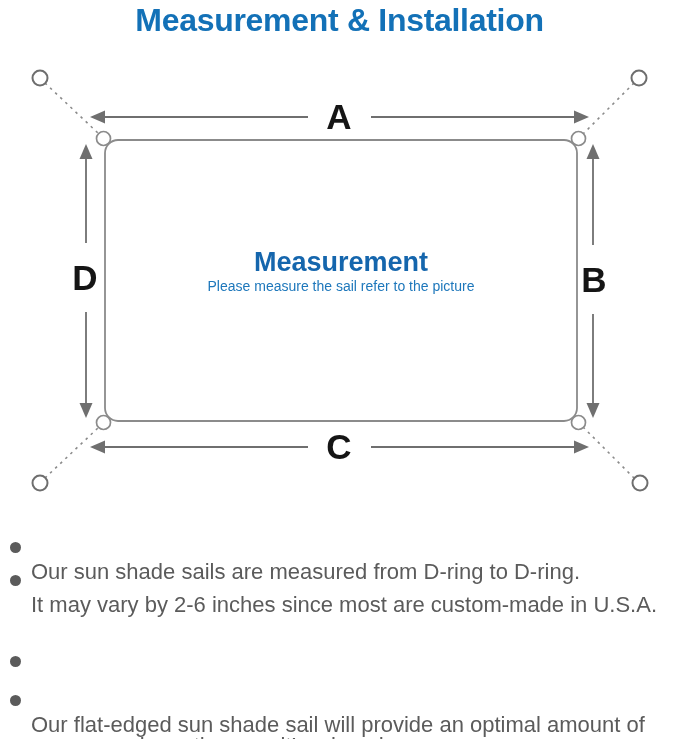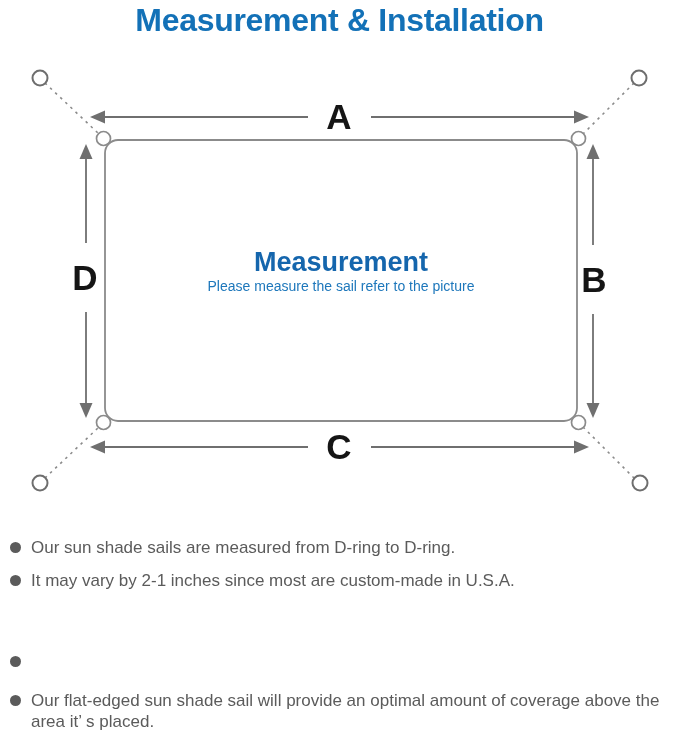--- a/index.html
+++ b/index.html
@@ -65,23 +65,24 @@
     align-items:flex-start;
   }
   .bullet{
     flex:0 0 11px;
     width:11px;height:11px;
     margin-top:5px;margin-right:10px;
     border-radius:50%;
     background:var(--text-gray);
   }
   .note-text{
-    font-size:17px;
+    font-size:22px;
     line-height:21px;
     color:var(--text-gray);
+    margin-top:24px;
   }
 </style>
 </head>
 <body>
 
 <div class="stage">
 
   <h1 class="page-title">Measurement &amp; Installation</h1>
 
   <svg class="diagram-svg" width="679" height="530" viewBox="0 0 679 530">
@@ -130,21 +131,21 @@
     <text class="ctitle" x="341" y="271">Measurement</text>
     <text class="csub" x="341" y="291">Please measure the sail refer to the picture</text>
   </svg>
 
   <div class="note-row" style="top:537px">
     <span class="bullet"></span>
     <span class="note-text">Our sun shade sails are measured from D-ring to D-ring.</span>
   </div>
   <div class="note-row" style="top:570px">
     <span class="bullet"></span>
-    <span class="note-text">It may vary by 2-1 inches since most are custom-made in U.S.A.</span>
+    <span class="note-text">It may vary by 2-6 inches since most are custom-made in U.S.A.</span>
   </div>
   <div class="note-row" style="top:651px">
     <span class="bullet"></span>
   </div>
   <div class="note-row" style="top:690px">
     <span class="bullet"></span>
     <span class="note-text">Our flat-edged sun shade sail will provide an optimal amount of coverage above the area it’ s placed.</span>
   </div>
 
 </div>

